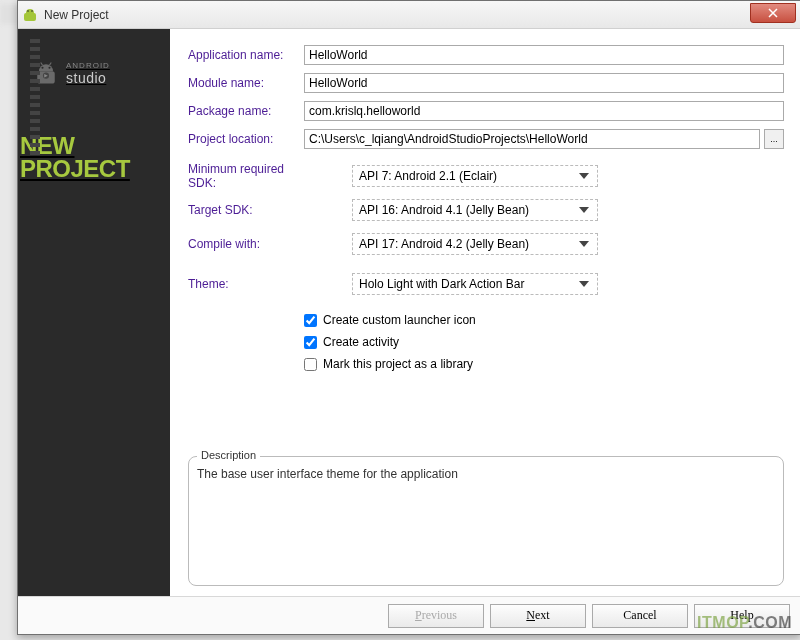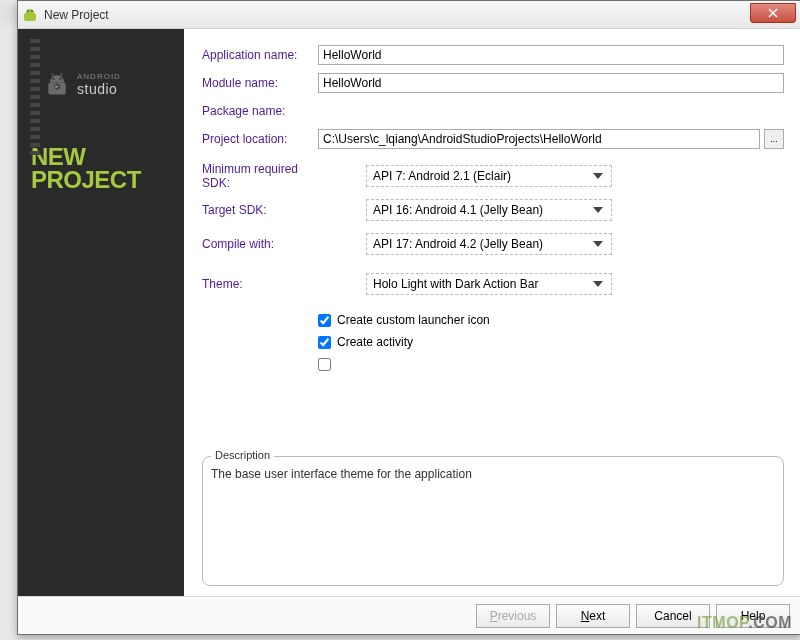--- a/index.html
+++ b/index.html
@@ -7,21 +7,21 @@
   
   .window { position: absolute; left: 17px; top: 0; width: 784px; height: 635px; background: #fff; border: 1px solid #707070; box-shadow: 0 3px 8px rgba(0,0,0,0.3); }
   
   .titlebar { height: 28px; background: linear-gradient(#f7f7f7, #e8e8e8); border-bottom: 1px solid #d0d0d0; display: flex; align-items: center; padding: 0 4px; }
   .titlebar-icon { width: 16px; height: 16px; margin-right: 6px; }
   .titlebar-text { flex: 1; font-size: 12px; color: #333; }
   .titlebar-close { width: 46px; height: 20px; background: linear-gradient(#e28b7f, #c75040); border: 1px solid #a03020; border-radius: 0 0 3px 3px; display: flex; align-items: center; justify-content: center; color: #fff; font-weight: bold; cursor: pointer; margin-top: -4px; }
   
   .content { display: flex; height: calc(100% - 28px - 38px); }
   
-  .sidebar { width: 166px; background: #2a2a2a; padding: 13px; position: relative; }
+  .sidebar { width: 152px; background: #2a2a2a; padding: 2px; position: relative; text-decoration: underline; }
   .sidebar-pattern { position: absolute; top: 10px; left: 12px; width: 10px; height: 120px; background-image: repeating-linear-gradient(#444 0 4px, transparent 4px 8px); }
   .studio-brand { display: flex; align-items: center; margin-top: 28px; margin-left: 12px; }
   .android-icon { width: 28px; height: 28px; }
   .brand-text { margin-left: 6px; }
   .brand-small { font-size: 8px; letter-spacing: 1px; color: #888; }
   .brand-big { font-size: 14px; color: #ccc; letter-spacing: 0.5px; }
   .new-project-text { margin-top: 48px; font-size: 24px; font-weight: bold; line-height: 0.95; color: #a7c93f; letter-spacing: -0.5px; }
   
   .form { flex: 1; padding: 14px 16px 10px 18px; display: flex; flex-direction: column; }
   .form-row { display: flex; align-items: center; margin-bottom: 4px; height: 24px; }
@@ -36,21 +36,21 @@
   .sdk-row { height: 30px; gap: 20px; }
   .check-row { margin-left: 116px; height: 22px; display: flex; align-items: center; }
   .check-row input { margin-right: 6px; vertical-align: middle; }
   
   .spacer { flex: 1; min-height: 20px; }
   
   .desc-box { border: 1px solid #bbb; border-radius: 8px; height: 130px; position: relative; padding: 10px 8px 8px 8px; font-size: 12px; color: #333; }
   .desc-legend { position: absolute; top: -8px; left: 8px; background: #fff; padding: 0 4px; font-size: 11px; }
   
   .footer { height: 38px; border-top: 1px solid #d8d8d8; display: flex; align-items: center; justify-content: flex-end; padding: 0 10px; background: #fafafa; }
-  .footer button { width: 74px; height: 24px; margin-left: 6px; font-size: 12px; font-family: Liberation Sans, sans-serif; background: linear-gradient(#fdfdfd,#eaeaea); border: 1px solid #aaa; cursor: pointer; }
+  .footer button { width: 96px; height: 24px; margin-left: 6px; font-size: 12px; font-family: Liberation Serif, serif; background: linear-gradient(#fdfdfd,#eaeaea); border: 1px solid #aaa; cursor: pointer; }
   .footer button:disabled { color: #aaa; cursor: default; }
   .footer button .mn { text-decoration: underline; }
   
   .watermark { position: absolute; right: 8px; bottom: 8px; font-family: Verdana, sans-serif; font-size: 16px; font-weight: bold; color: rgba(120,160,60,0.65); letter-spacing: 0.5px; pointer-events: none; }
   .watermark .dark { color: rgba(60,60,60,0.65); }
   
   .bg-blur { position: absolute; top: 4px; left: 0; width: 800px; height: 20px; background: #e0e0e0; filter: blur(2px); }
 </style>
 </head>
 <body>
@@ -105,20 +105,21 @@
       <div class="form-row">
         <div class="form-label">Application name:</div>
         <input class="text-input" value="HelloWorld" style="">
       </div>
       <div class="form-row">
         <div class="form-label">Module name:</div>
         <input class="text-input" value="HelloWorld" style="">
       </div>
       <div class="form-row">
         <div class="form-label">Package name:</div>
+        <input class="text-input" value="com.krislq.helloworld" style="">
       </div>
       <div class="form-row gap-after">
         <div class="form-label">Project location:</div>
         <input class="text-input" value="C:\Users\c_lqiang\AndroidStudioProjects\HelloWorld" style="">
         <div class="browse-btn">...</div>
       </div>
 
       <div class="form-row sdk-row">
         <div class="form-label">Minimum required SDK:</div>
         <div class="combo">
@@ -152,20 +153,21 @@
       <div class="check-row">
         <input type="checkbox" id="cb1" checked="" style="">
         <label for="cb1">Create custom launcher icon</label>
       </div>
       <div class="check-row">
         <input type="checkbox" id="cb2" checked="" style="">
         <label for="cb2">Create activity</label>
       </div>
       <div class="check-row">
         <input type="checkbox" id="cb3" style="">
+        <label for="cb3">Mark this project as a library</label>
       </div>
 
       <div class="spacer"></div>
 
       <div class="desc-box">
         <div class="desc-legend">Description</div>
         <div>The base user interface theme for the application</div>
       </div>
 
     </div>

